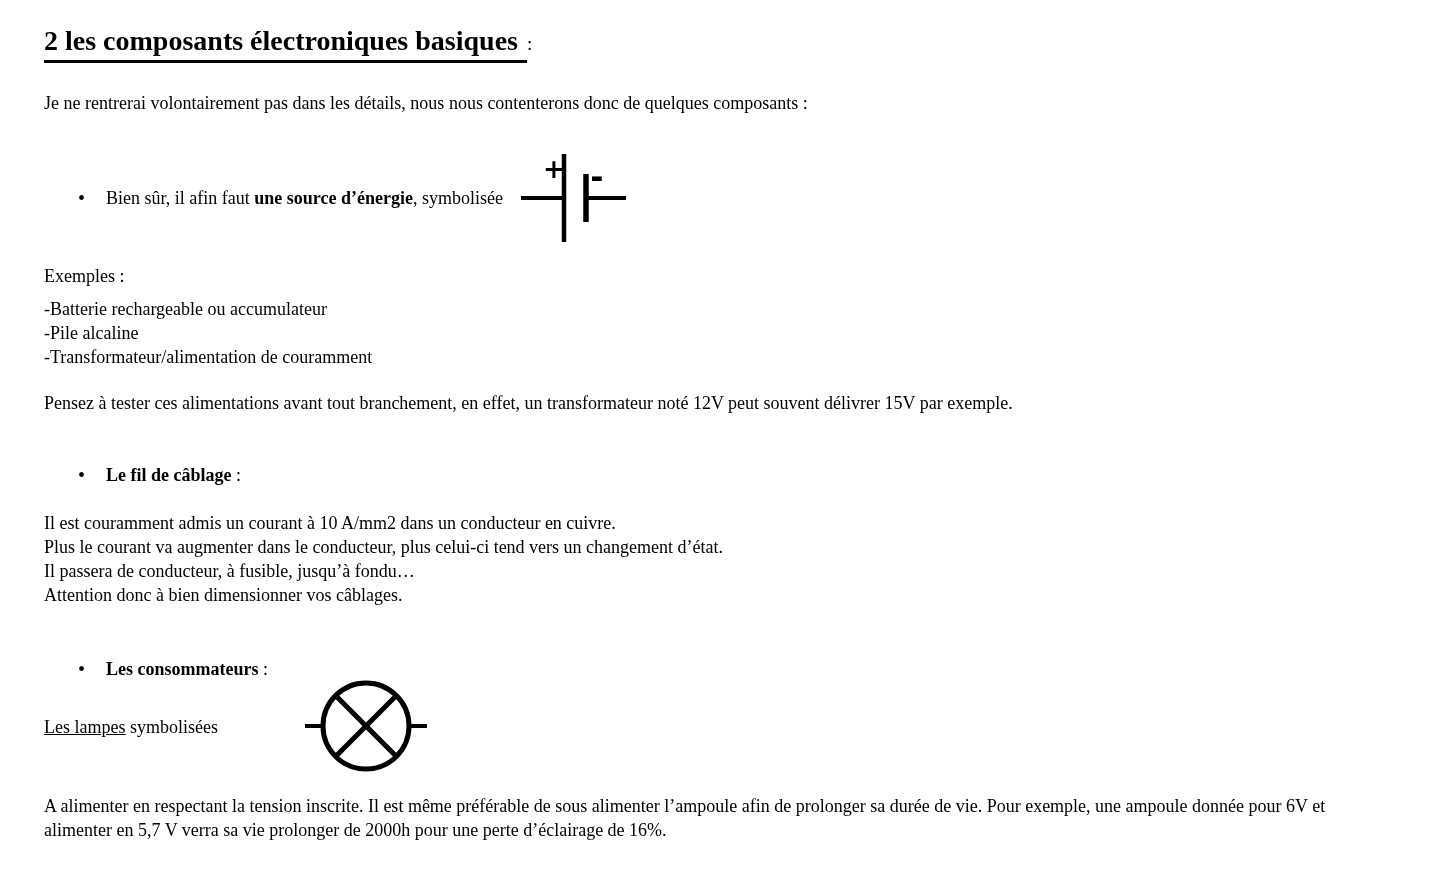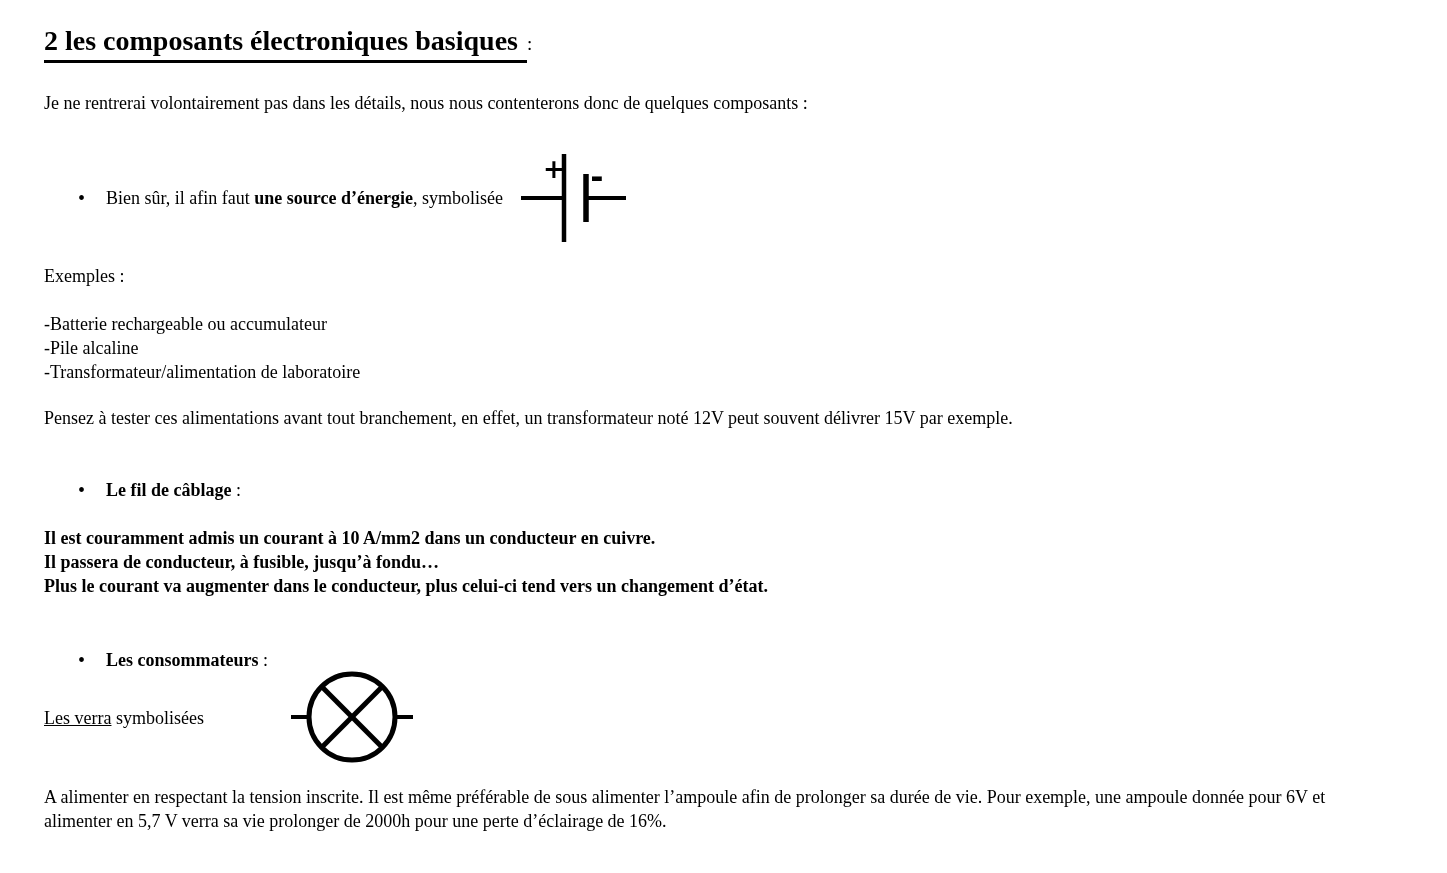--- a/index.html
+++ b/index.html
@@ -47,25 +47,25 @@
     line-height: 24px;
   }
   .energy-row {
     margin-top: 36px;
     height: 94px;
   }
   .battery-svg { margin-left: 18px; flex: 0 0 auto; }
   .battery-sign { font-family: "DejaVu Sans", sans-serif; font-weight: bold; }
 
   .examples-heading { margin-top: 19px; }
-  .examples-list { margin-top: 24px; }
+  .examples-list { margin-top: 9px; }
   .warning-par { margin-top: 22px; }
 
   .wire-row { margin-top: 48px; }
-  .wire-lines { margin-top: 24px; font-weight: bold; }
+  .wire-lines { margin-top: 24px; }
 
   .consumers-row { margin-top: 50px; }
 
   .lamp-row {
     display: flex;
     align-items: center;
     height: 95px;
     margin-top: -2px;
   }
   .lamp-svg { margin-left: 87px; flex: 0 0 auto; }
@@ -97,43 +97,44 @@
       <text class="battery-sign" x="33" y="26" text-anchor="middle" font-size="26">+</text>
       <text class="battery-sign" x="76" y="36" text-anchor="middle" font-size="32">-</text>
     </svg>
   </div>
 
   <p class="examples-heading">Exemples :</p>
 
   <div class="examples-list">
     <div class="line">-Batterie rechargeable ou accumulateur</div>
     <div class="line">-Pile alcaline</div>
-    <div class="line">-Transformateur/alimentation de laboratoire</div>
+    <div class="line">-Transformateur/alimentation de couramment</div>
   </div>
 
   <p class="warning-par">Pensez à tester ces alimentations avant tout branchement, en effet, un transformateur noté 12V peut souvent délivrer 15V par exemple.</p>
 
   <div class="bullet-row wire-row">
     <span class="bullet-marker">•</span>
     <span class="bullet-text"><b>Le fil de câblage</b><span> :</span></span>
   </div>
 
   <div class="wire-lines">
     <div class="line">Il est couramment admis un courant à 10 A/mm2 dans un conducteur en cuivre.</div>
+    <div class="line">Plus le courant va augmenter dans le conducteur, plus celui-ci tend vers un changement d’état.</div>
     <div class="line">Il passera de conducteur, à fusible, jusqu’à fondu…</div>
-    <div class="line">Plus le courant va augmenter dans le conducteur, plus celui-ci tend vers un changement d’état.</div>
+    <div class="line">Attention donc à bien dimensionner vos câblages.</div>
   </div>
 
   <div class="bullet-row consumers-row">
     <span class="bullet-marker">•</span>
     <span class="bullet-text"><b>Les consommateurs</b><span> :</span></span>
   </div>
 
   <div class="lamp-row">
-    <span class="lamp-text"><span class="u-underline">Les verra</span><span> symbolisées</span></span>
+    <span class="lamp-text"><span class="u-underline">Les lampes</span><span> symbolisées</span></span>
     <svg class="lamp-svg" width="122" height="95" viewBox="0 0 122 95">
       <circle cx="61" cy="47" r="43" fill="none" stroke="#000" stroke-width="5"></circle>
       <line x1="30.6" y1="16.6" x2="91.4" y2="77.4" stroke="#000" stroke-width="5"></line>
       <line x1="91.4" y1="16.6" x2="30.6" y2="77.4" stroke="#000" stroke-width="5"></line>
       <line x1="0" y1="47" x2="18" y2="47" stroke="#000" stroke-width="4"></line>
       <line x1="104" y1="47" x2="122" y2="47" stroke="#000" stroke-width="4"></line>
     </svg>
   </div>
 
   <p class="final-par">A alimenter en respectant la tension inscrite. Il est même préférable de sous alimenter l’ampoule afin de prolonger sa durée de vie. Pour exemple, une ampoule donnée pour 6V et alimenter en 5,7 V verra sa vie prolonger de 2000h pour une perte d’éclairage de 16%.</p>

